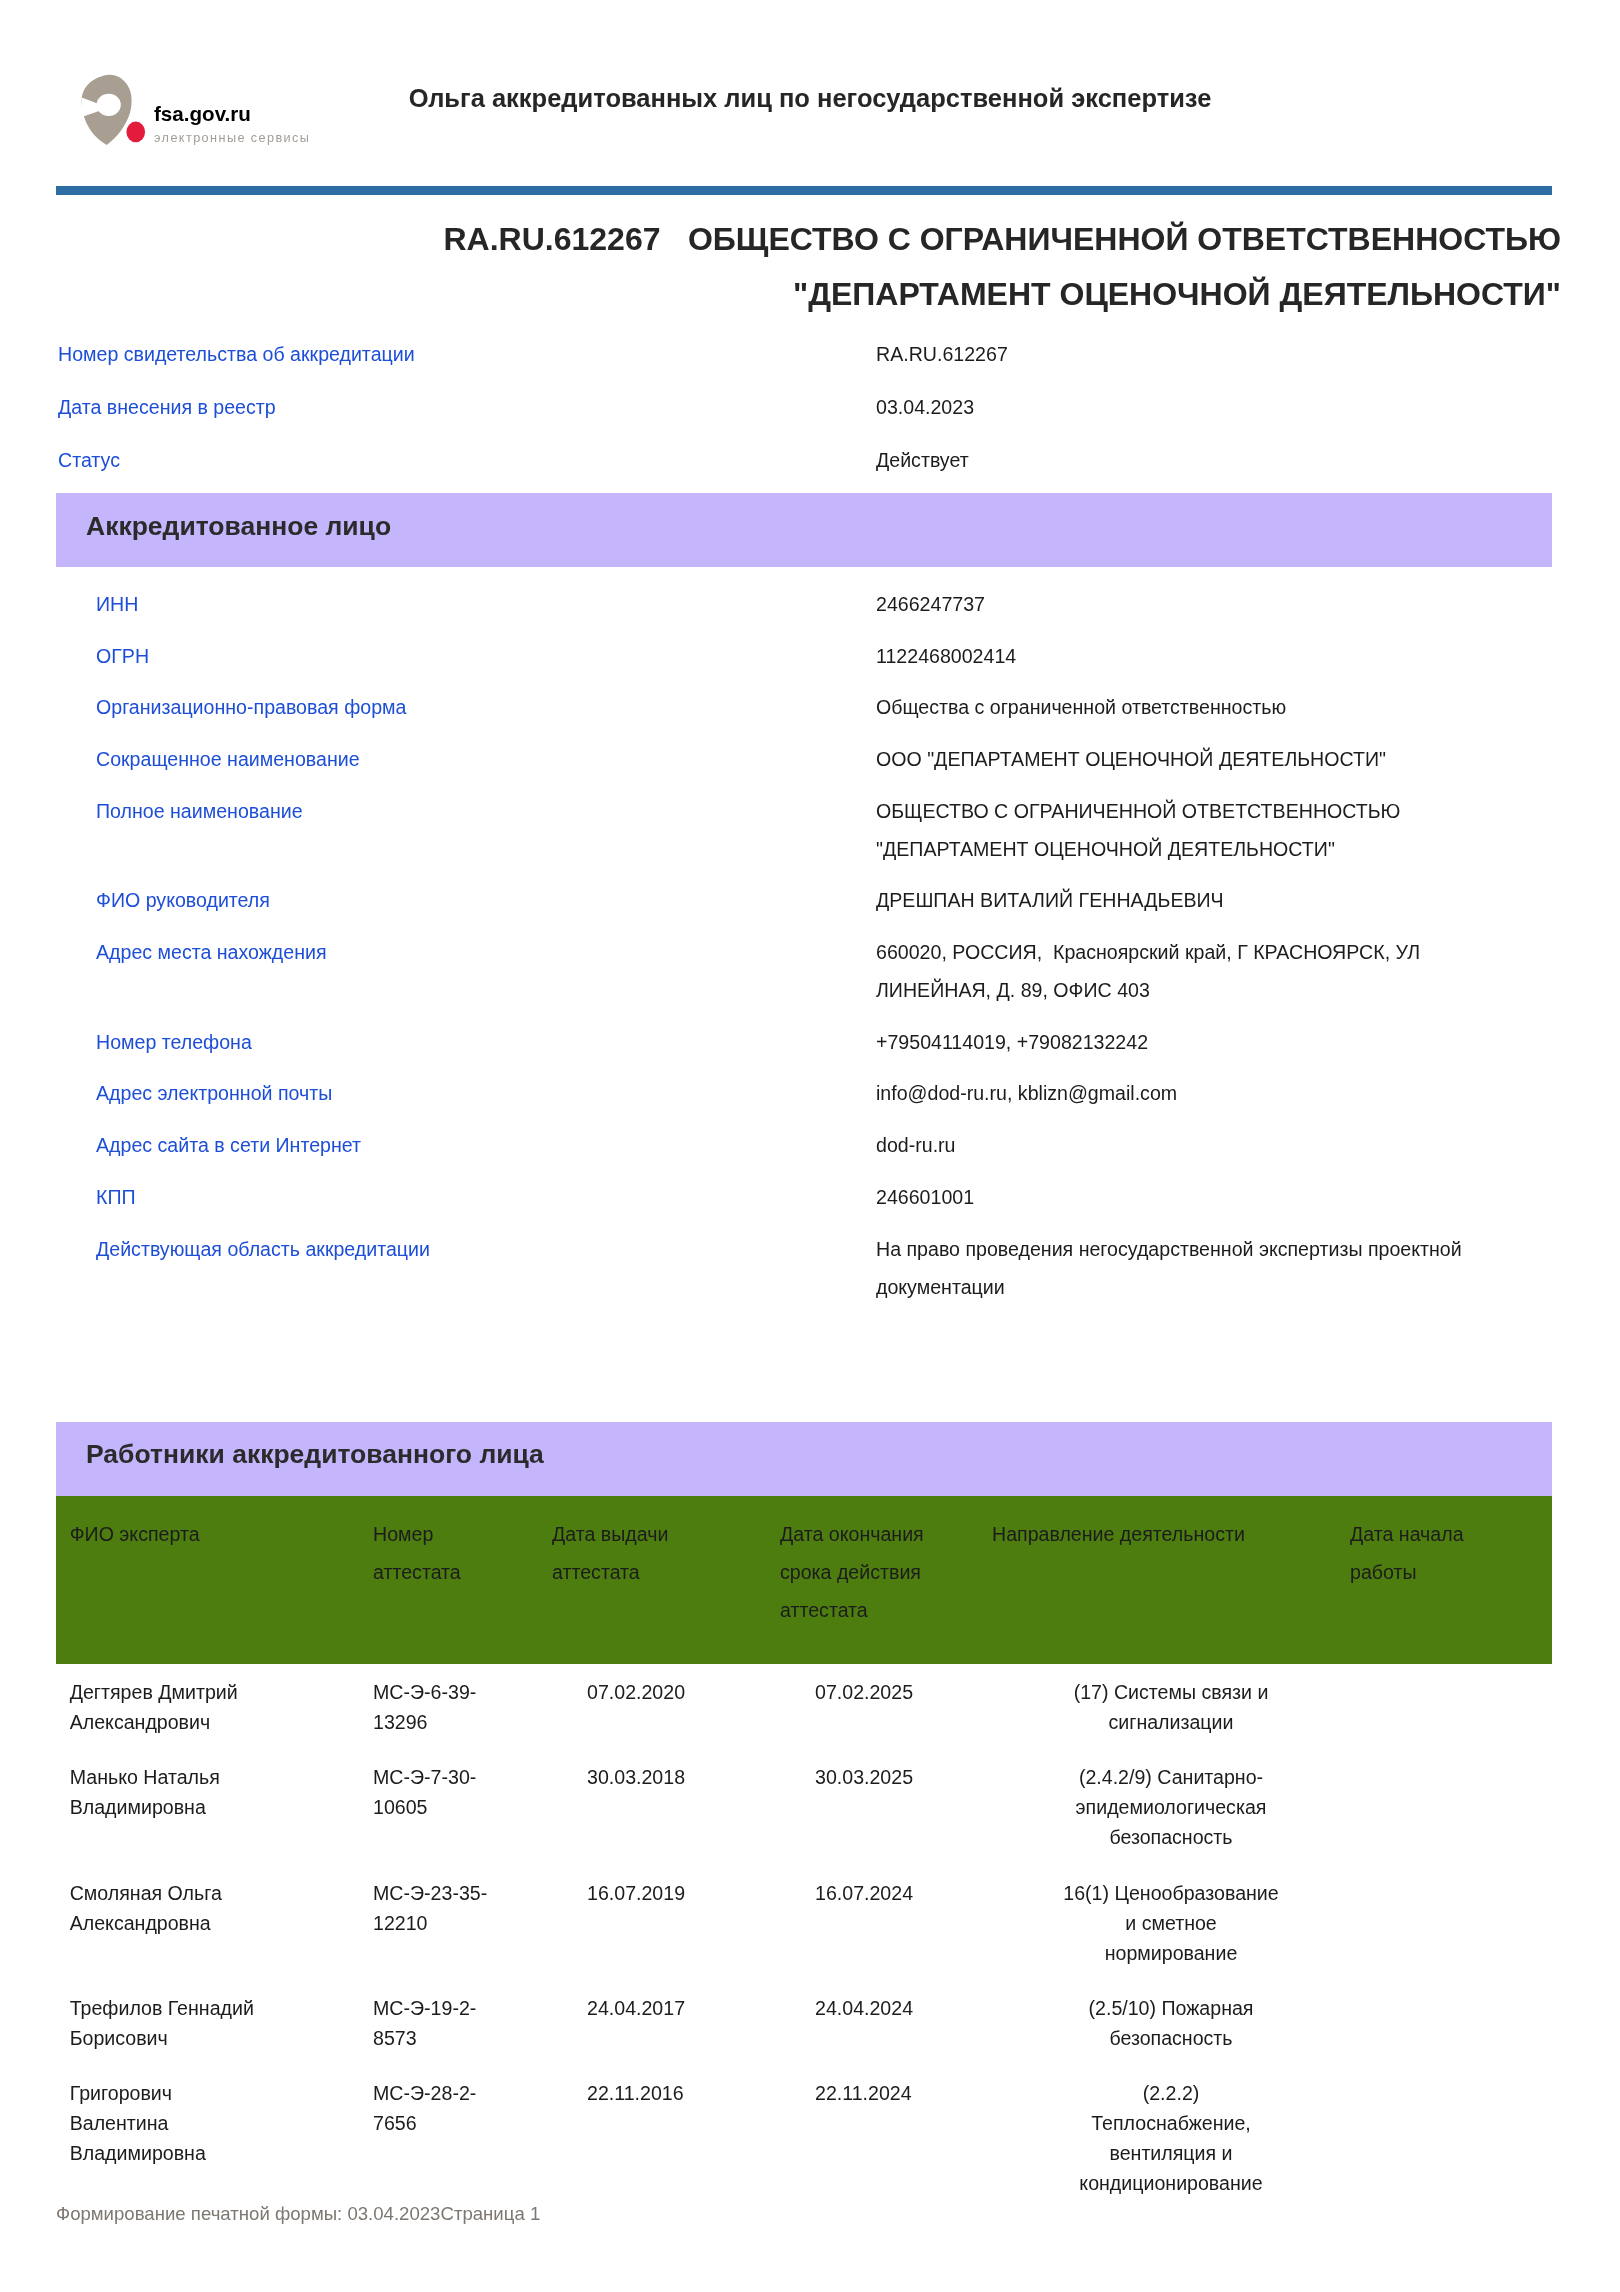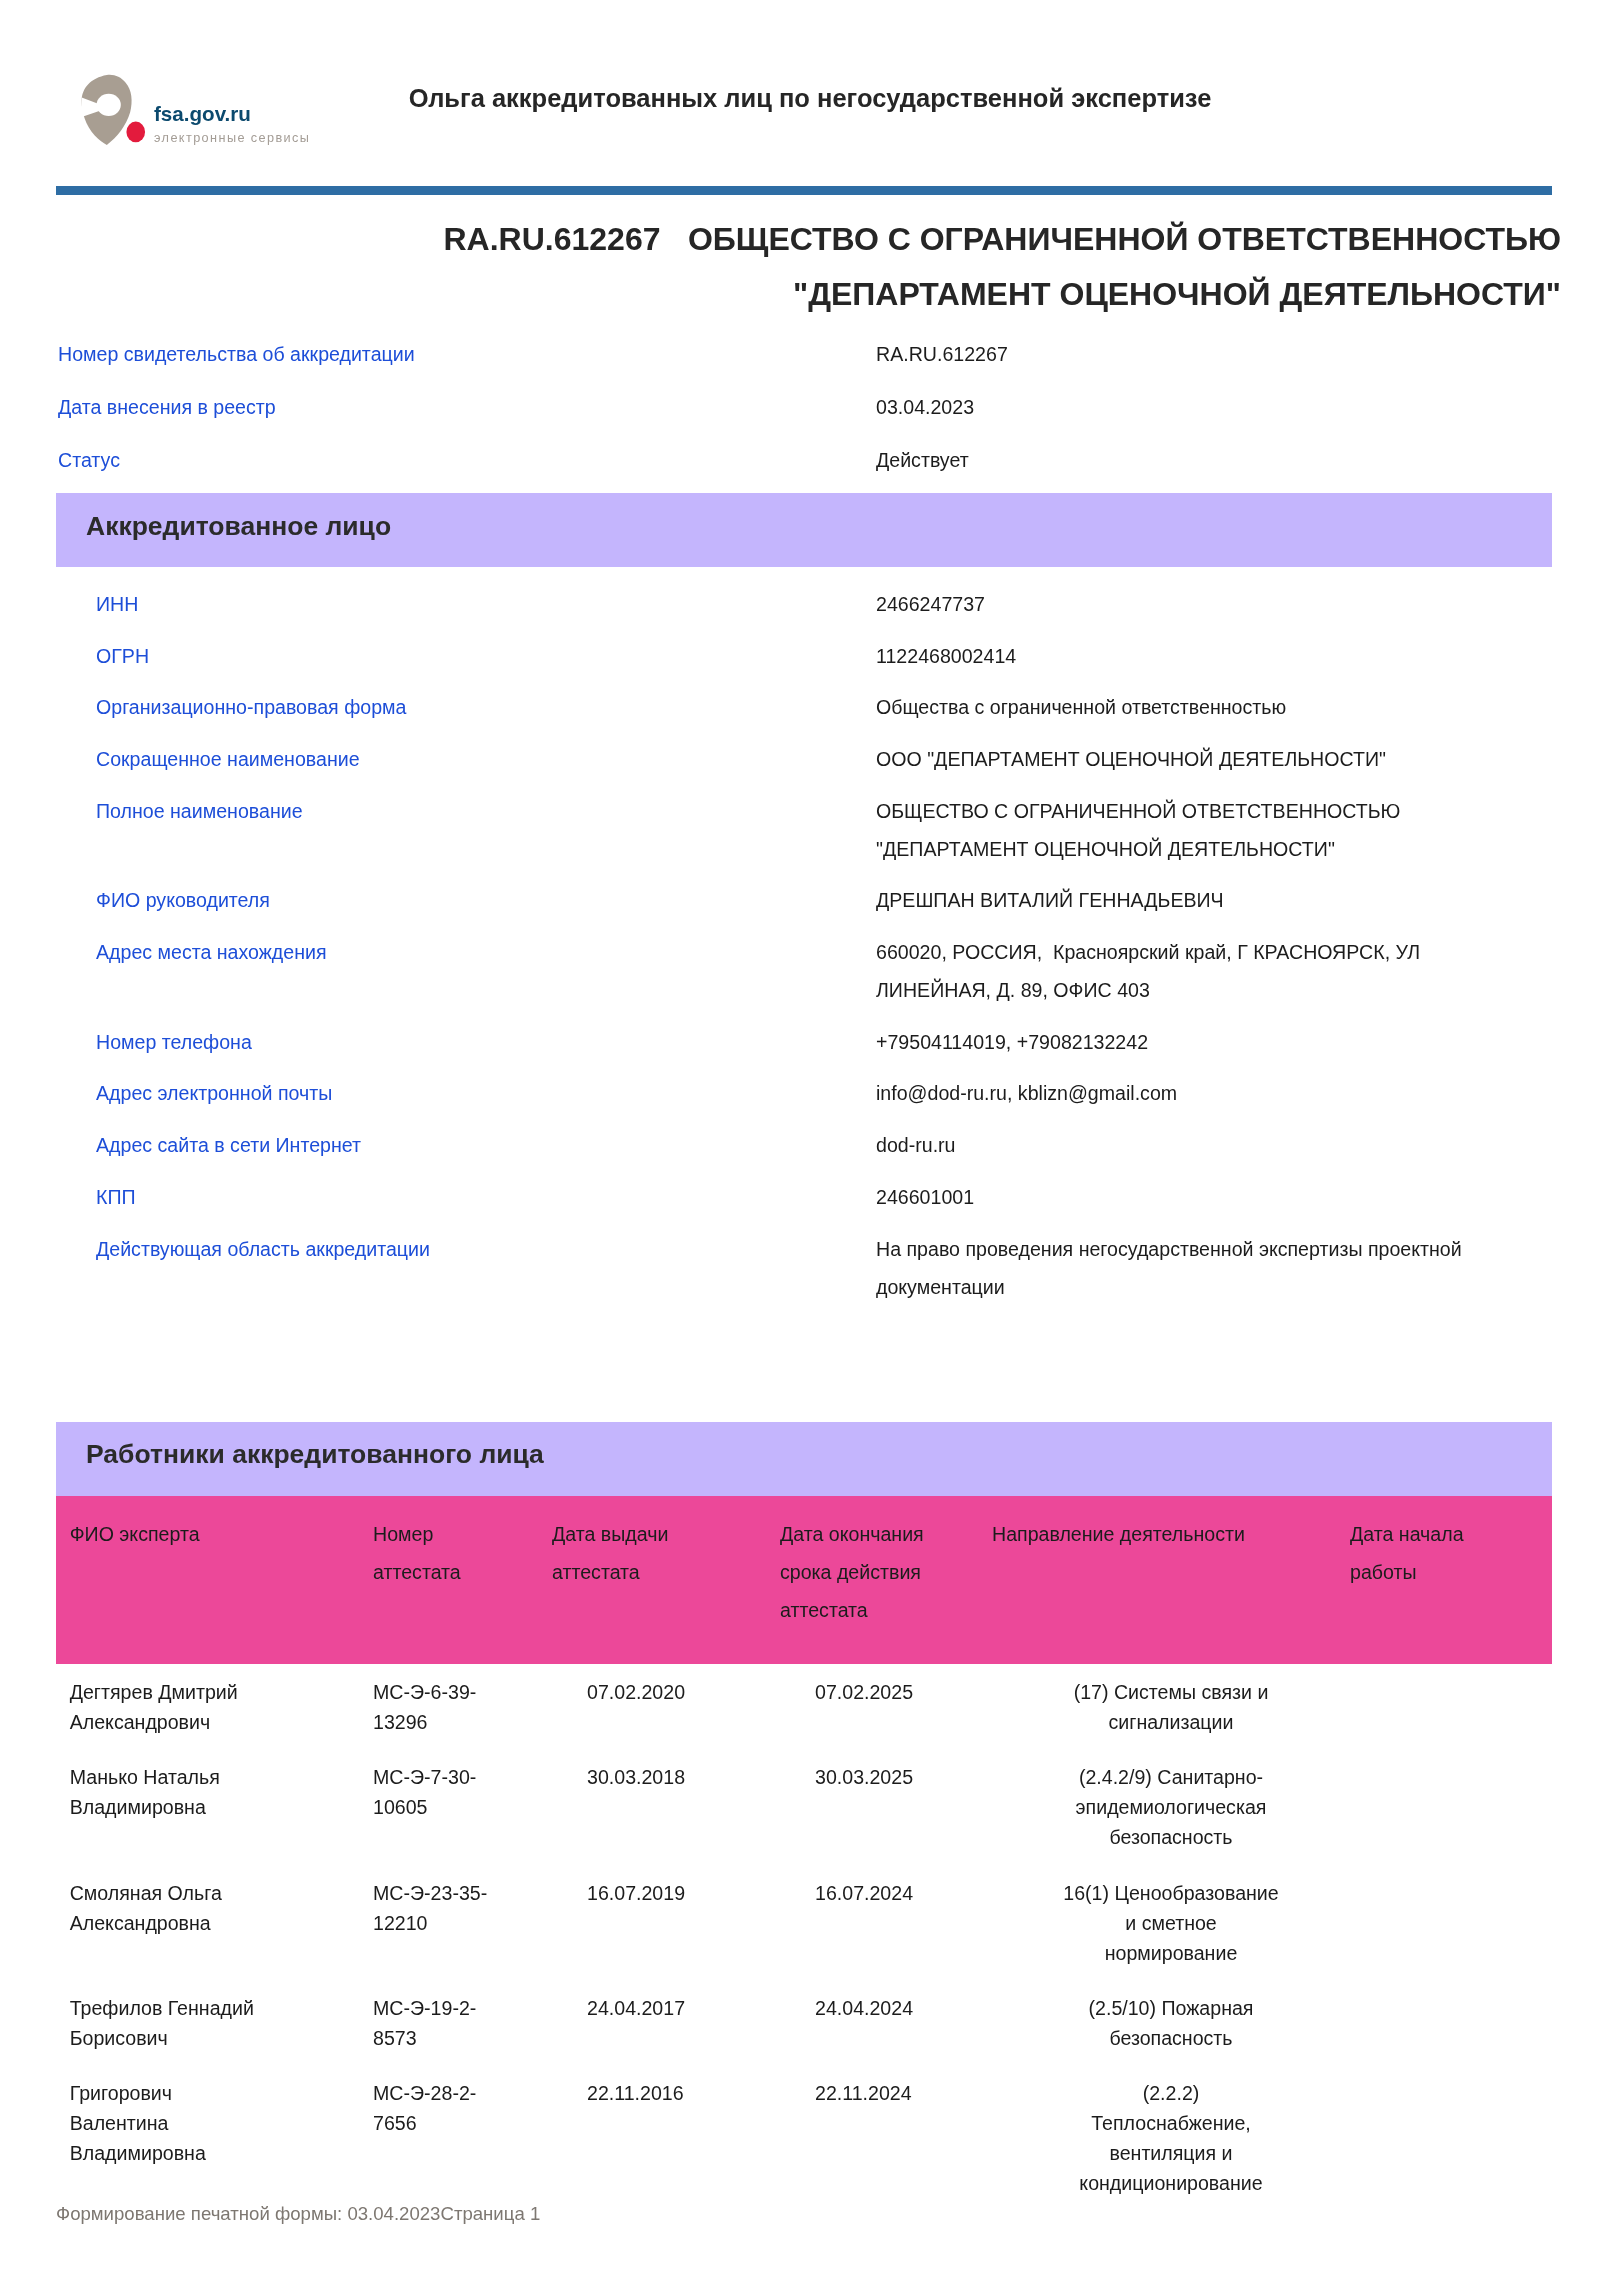--- a/index.html
+++ b/index.html
@@ -8,21 +8,21 @@
     width:1620px;
     height:2293px;
     background:#ffffff;
     font-family:"Liberation Sans","DejaVu Sans",sans-serif;
     color:#1c1c1c;
     overflow:hidden;
   }
   
   .hdr{position:relative;height:186px;}
   .logo-mark{position:absolute;left:77px;top:74px;width:69px;height:71px;}
-  .logo-fsa{position:absolute;left:154px;top:102px;font-size:20.6px;font-weight:bold;color:#0c4a6e;}
+  .logo-fsa{position:absolute;left:154px;top:102px;font-size:20.6px;font-weight:bold;color:#000000;}
   .logo-sub{position:absolute;left:154px;top:131px;font-size:12.7px;letter-spacing:1.4px;color:#a49d96;}
   .hdr-title{position:absolute;left:0;top:84px;width:100%;text-align:center;
     font-size:25.5px;font-weight:bold;color:#262626;}
   .blue-bar{position:absolute;left:56px;top:186px;width:1496px;height:8.8px;background:#2e6da4;}
   
   .doc-title{padding:25.5px 59px 0 59px;text-align:right;font-size:32px;font-weight:bold;
     color:#262626;line-height:55px;}
   .t-gap{margin-left:27.4px;}
   
   .summary{margin-top:13.7px;}
@@ -33,21 +33,21 @@
   .fvalue{color:#1c1c1c;max-width:627px;white-space:pre-wrap;}
   
   .sec-head{margin-left:56px;width:1496px;background:#c4b5fd;box-sizing:border-box;
     padding:17.6px 19.6px 25.5px 30px;font-size:26.5px;font-weight:bold;color:#2b2b2b;}
   .sec-fields{margin-top:17.6px;}
   .sec-fields .frow{padding-left:96px;margin-bottom:13.7px;}
   .sec-fields .flabel{width:780px;}
   
   .employees{margin-top:116px;}
   .etable{margin-left:56px;width:1496px;font-size:19.6px;}
-  .thead{display:flex;background:#ec4899;box-sizing:border-box;
+  .thead{display:flex;background:#4d7c0f;box-sizing:border-box;
     padding-top:19.6px;padding-bottom:35px;line-height:38px;color:#1c1c1c;}
   .tr{display:flex;align-items:flex-start;padding:12.7px 0;line-height:30px;}
   .cell{box-sizing:border-box;flex:0 0 auto;}
   .c0{width:317px;padding-left:13.7px;padding-right:98px;}
   .c1{width:179px;padding-right:64px;}
   .c2{width:228px;padding-right:93px;}
   .c3{width:212px;padding-right:49px;}
   .c4{width:358px;}
   .c5{width:202px;padding-right:69px;}
   .thead .c4{text-align:left;}

